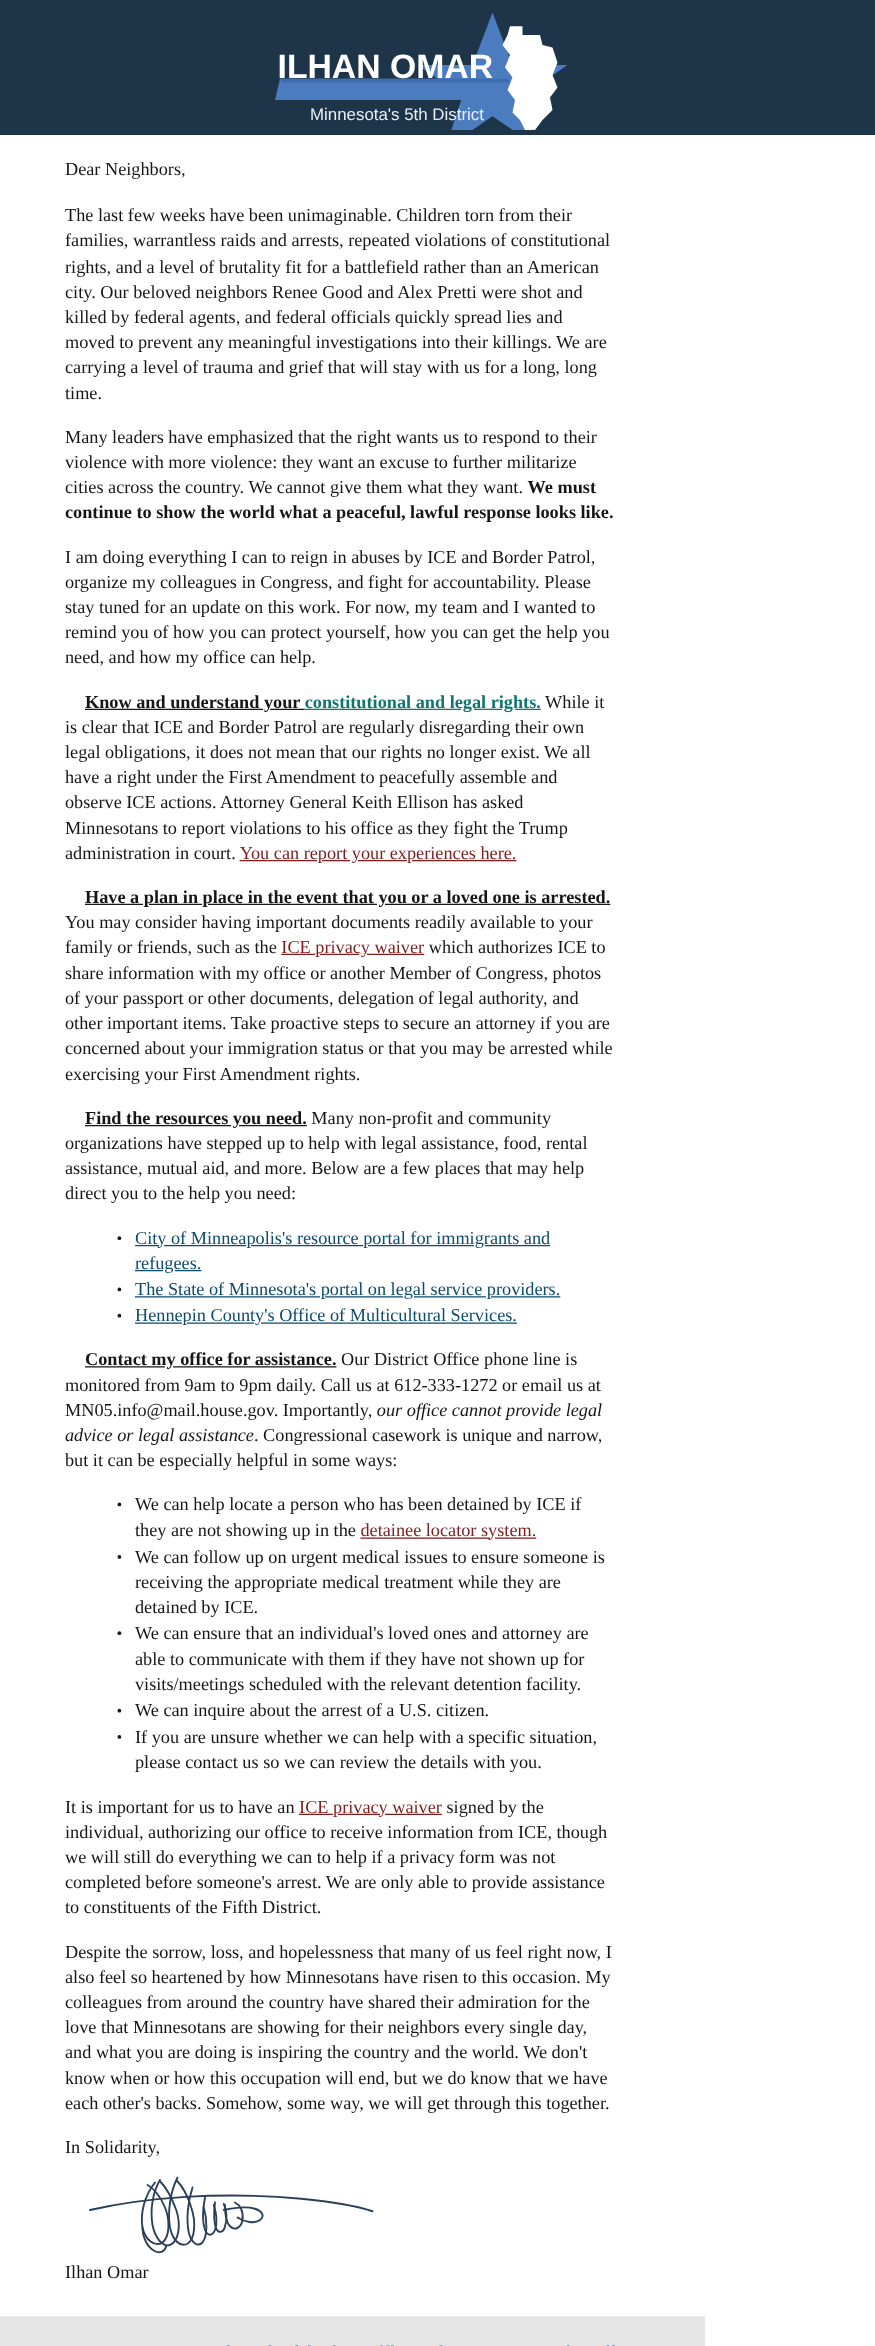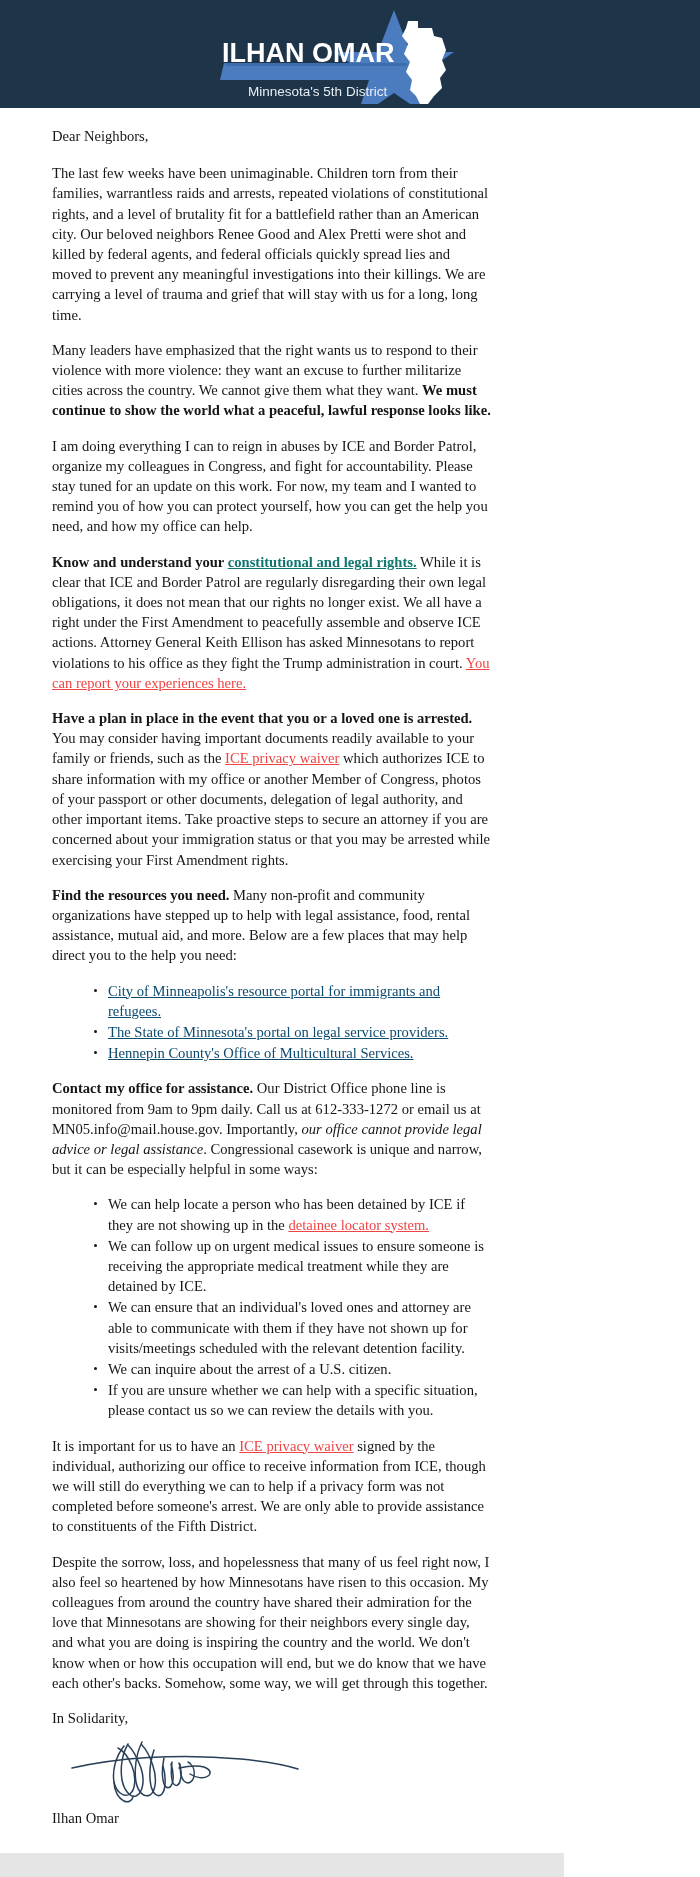--- a/index.html
+++ b/index.html
@@ -45,26 +45,28 @@
   }
   .letter p {
     margin: 0 0 15px 0;
     text-align: left;
   }
   .salutation { margin-bottom: 17px !important; }
 
   b, .b { font-weight: bold; }
   .bu {
     font-weight: bold;
+    text-decoration: underline;
     color: #161616;
+    margin-left: 16px;
   }
   .it { font-style: italic; }
 
   a.link-blue {
-    color: #ef4444;
+    color: #7f1d1d;
     text-decoration: underline;
     font-weight: inherit;
   }
   a.link-blue-bold {
     color: #0f766e;
     text-decoration: underline;
     font-weight: bold;
   }
   a.link-dark {
     color: #0c4a6e;

